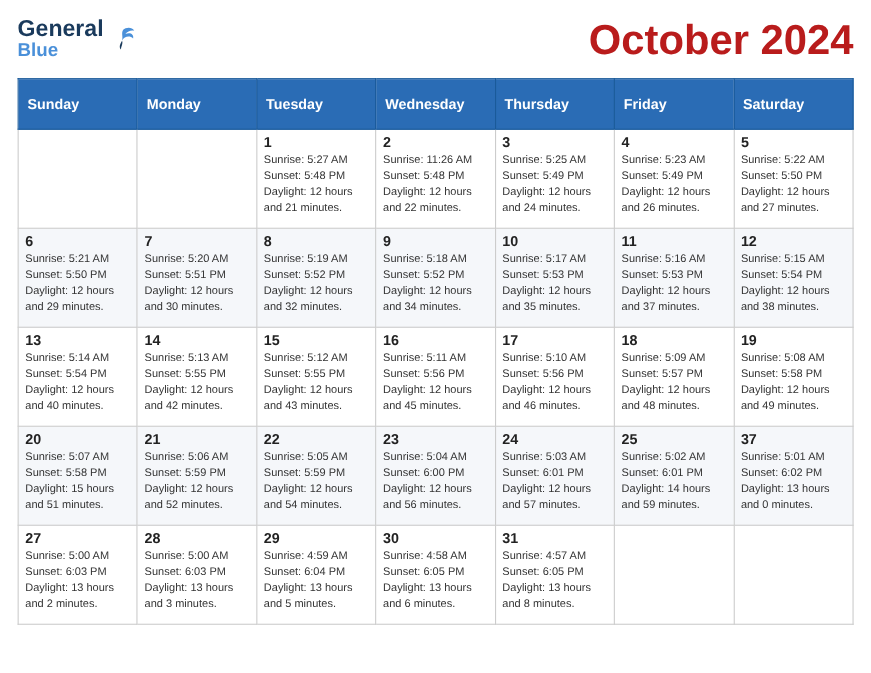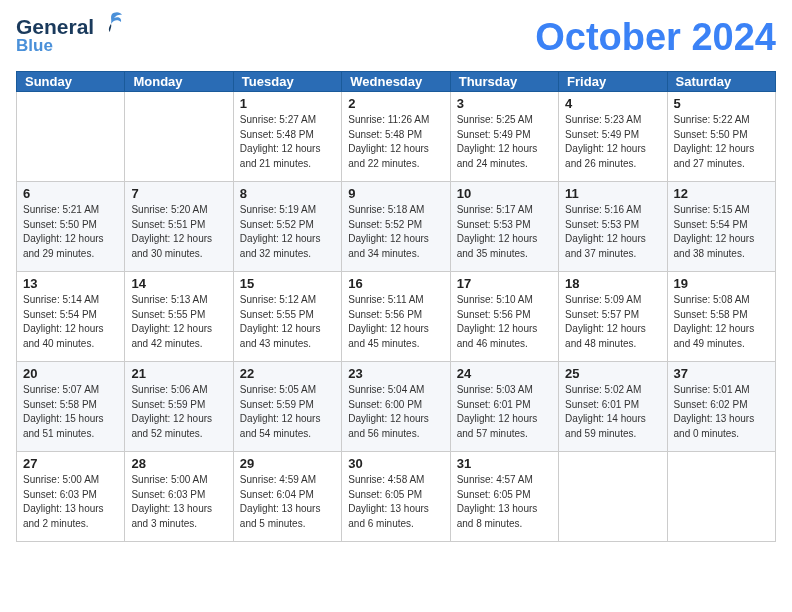--- a/index.html
+++ b/index.html
@@ -20,38 +20,38 @@
       display: flex;
       flex-direction: column;
       align-items: flex-start;
     }
     .title-block {
       text-align: right;
     }
     .month-title {
       font-size: 38px;
       font-weight: bold;
-      color: #3b82f6;
+      color: #b91c1c;
     }
     .location-title {
       font-size: 18px;
       color: #333;
       font-weight: normal;
     }
     .calendar-table {
       width: 100%;
       border-collapse: collapse;
       border: 1px solid #ccc;
     }
     .calendar-table thead tr th {
       background: #2a6cb5;
       color: #fff;
       font-size: 13px;
       font-weight: bold;
-      padding: 2px 8px;
+      padding: 15px 8px;
       border: 1px solid #1a5a9a;
       text-align: left;
     }
     .calendar-table tbody tr td {
       vertical-align: top;
       border: 1px solid #ccc;
       padding: 4px 6px;
       font-size: 10.5px;
       color: #222;
       min-width: 100px;
@@ -73,21 +73,21 @@
     }
     .empty-cell {
       background: #fff !important;
     }
   </style>
 </head>
 <body>
 
 <div class="header">
   <div class="logo">
-    <div style="display:flex; align-items:flex-start; gap:2px;">
+    <div style="display:flex; align-items:flex-end; gap:2px;">
       <div style="display:flex; flex-direction:column; line-height:1;">
         <span style="font-size:21px; font-weight:bold; color:#1a3a5c;">General</span>
         <span style="font-size:17px; font-weight:bold; color:#4a90d9;">Blue</span>
       </div>
       <div style="margin-left:2px; margin-top:-8px;">
         <svg width="28" height="28" viewBox="0 0 28 28" fill="none">
           <path d="M14 6 C16 4, 22 3, 24 7 C22 6, 18 7, 16 10 C20 8, 24 10, 23 14 C20 11, 15 12, 13 16 C14 12, 12 9, 14 6 Z" fill="#4a90d9"></path>
           <path d="M13 16 C11 19, 10 22, 12 24 C12 21, 14 19, 13 16 Z" fill="#1a3a5c"></path>
         </svg>
       </div>

